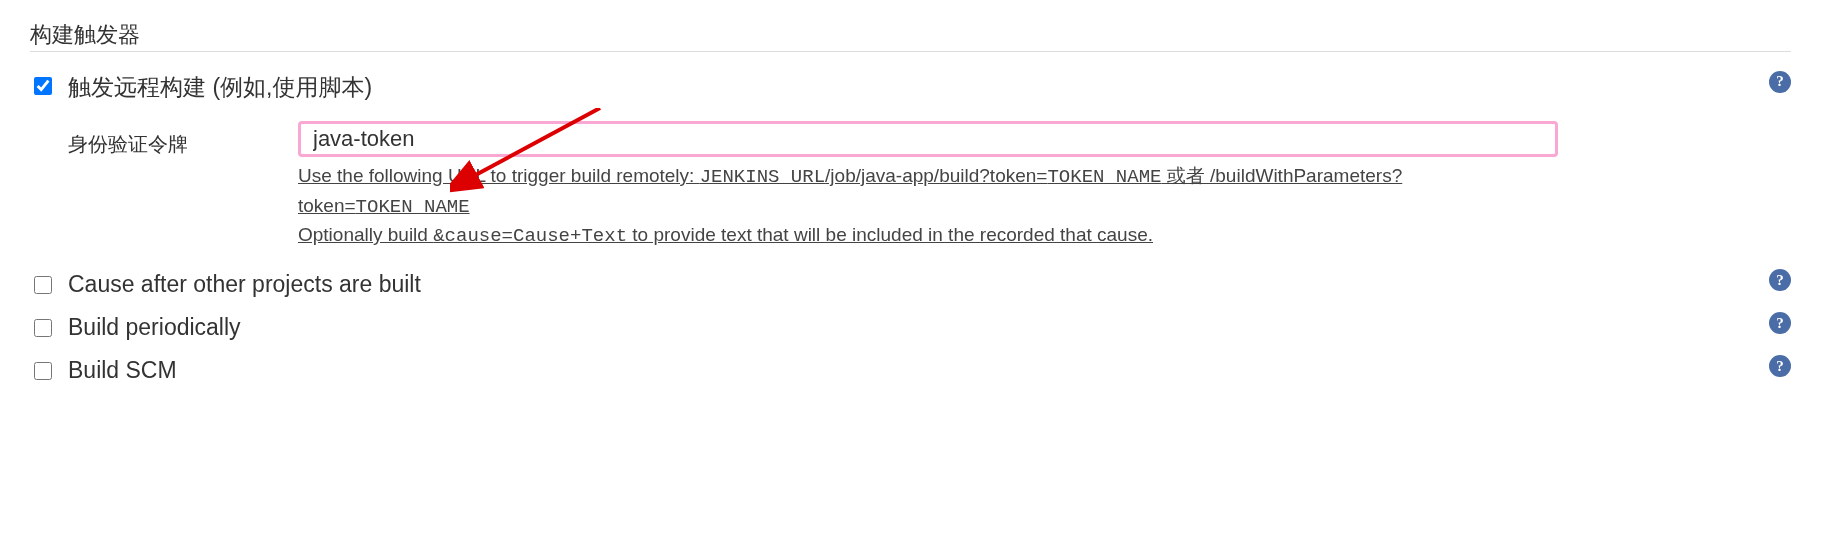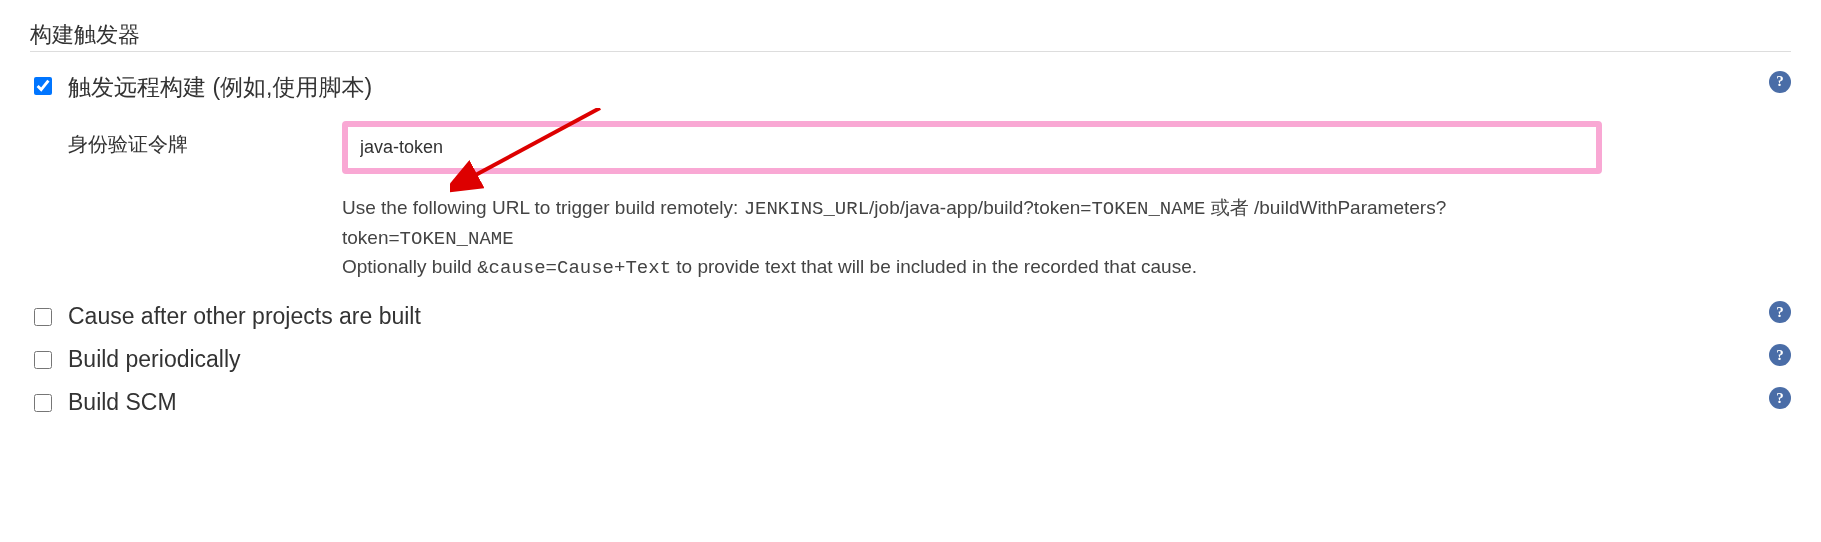--- a/index.html
+++ b/index.html
@@ -70,31 +70,32 @@
     padding-left: 38px;
     font-size: 20px;
     padding-top: 10px;
   }
   .sub-content {
     flex: 1;
     max-width: 1260px;
   }
   .text-input {
     width: 100%;
-    font-size: 18px;
-    padding: 10px 12px;
-    border: 6px solid #f9a8d4;
+    font-size: 22px;
+    padding: 2px 12px;
+    border: 3px solid #f9a8d4;
     border-radius: 4px;
     color: #333;
   }
   .help-text {
-    margin-top: 20px;
+    margin-top: 5px;
     font-size: 19px;
     color: #444;
     line-height: 1.5;
+    text-decoration: underline;
   }
   .mono {
     font-family: "Courier New", Courier, monospace;
   }
   .arrow-svg {
     position: absolute;
     left: 420px;
     top: 38px;
     pointer-events: none;
   }
@@ -116,21 +117,21 @@
   <svg class="arrow-svg" width="160" height="90">
     <defs>
       <marker id="arrowhead" markerWidth="10" markerHeight="8" refX="2" refY="4" orient="auto">
         <polygon points="0 0, 10 4, 0 8" fill="#d00"></polygon>
       </marker>
     </defs>
     <line x1="150" y1="0" x2="20" y2="70" stroke="#d00" stroke-width="4" marker-end="url(#arrowhead)"></line>
   </svg>
 
   <div style="flex-basis:100%;"></div>
-  <div class="sub-row" style="width:100%;gap:44px;">
+  <div class="sub-row" style="width:100%;">
     <div class="sub-label">身份验证令牌</div>
     <div class="sub-content">
       <input type="text" class="text-input" value="java-token" style="">
       <div class="help-text">
         <span>Use the following URL to trigger build remotely: </span><span class="mono">JENKINS_URL</span><span>/job/java-app/build?token=</span><span class="mono">TOKEN_NAME</span><span> 或者 /buildWithParameters?token=</span><span class="mono">TOKEN_NAME</span><br>
         <span>Optionally build </span><span class="mono">&amp;cause=Cause+Text</span><span> to provide text that will be included in the recorded that cause.</span>
       </div>
     </div>
   </div>
 </div>

